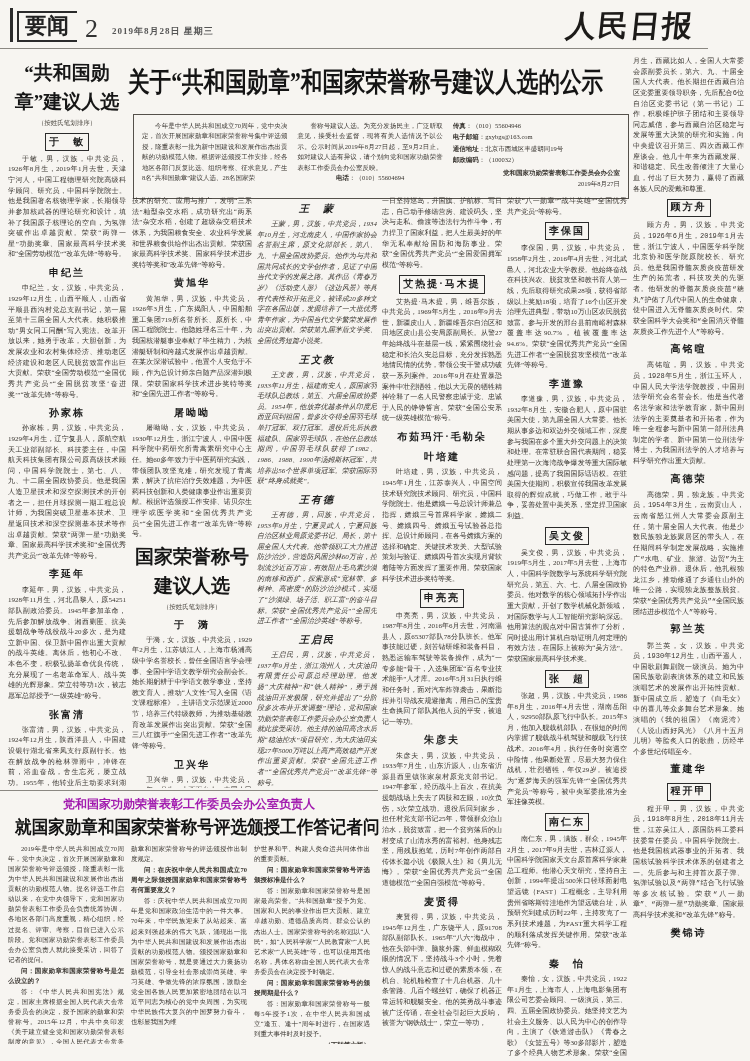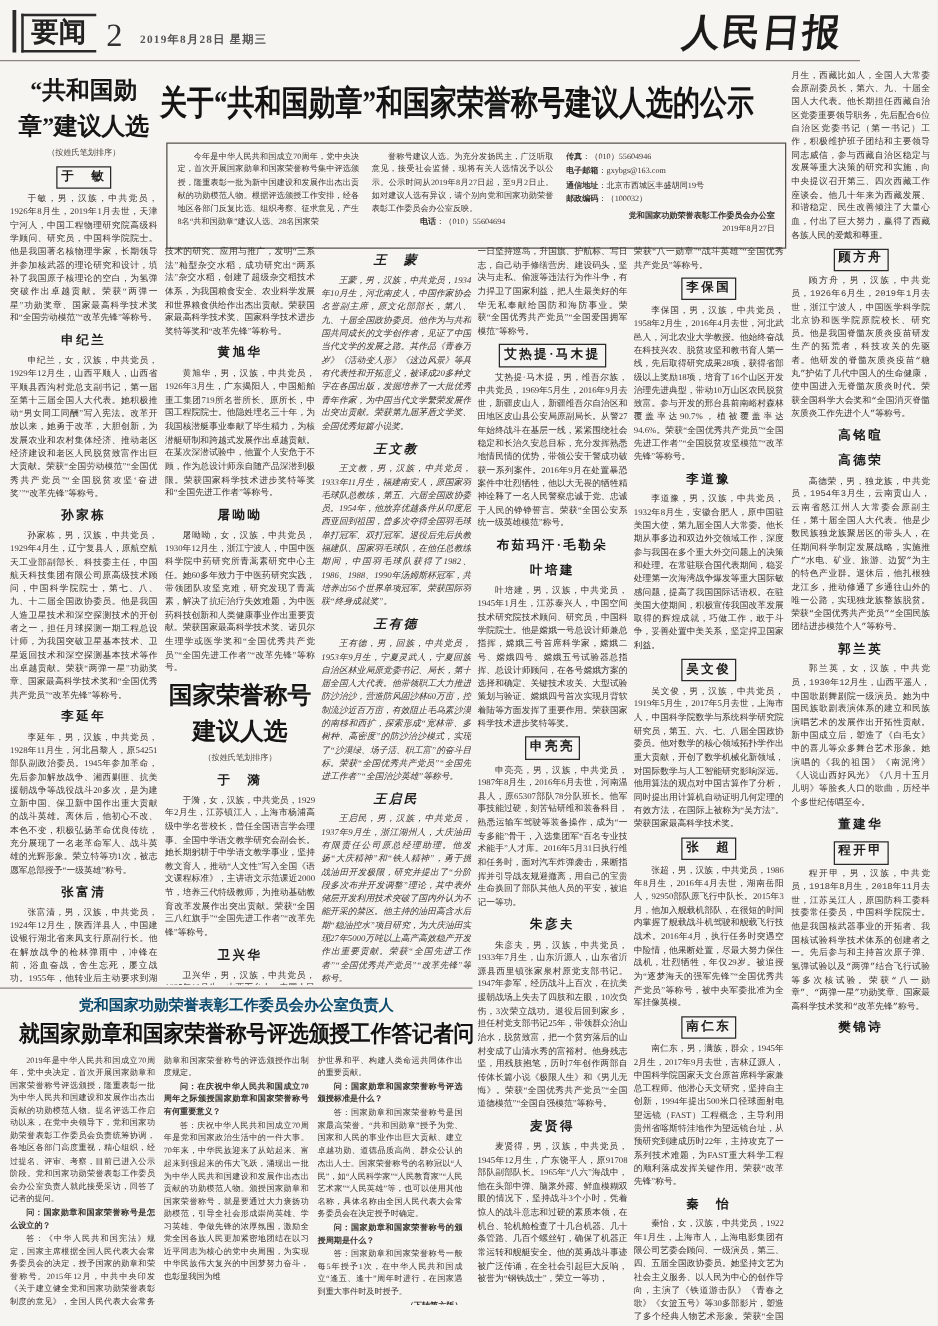--- a/index.html
+++ b/index.html
@@ -1,19 +1,19 @@
 <!DOCTYPE html>
 <html><head>
 <meta charset="utf-8">
 <style>
   html,body{margin:0;padding:0;background:#e9e7e3;}
   .page{position:relative;width:750px;height:1061px;margin:0 auto;background:#f7f5f1;
         font-family:"Liberation Serif","DejaVu Serif",serif;color:#38342f;overflow:hidden;}
   
-  .hd{position:absolute;left:0;top:0;width:688px;height:48px;border-bottom:1px solid #8b8882;}
+  .hd{position:absolute;left:0;top:0;width:688px;height:48px;border-bottom:1px solid #8b8882;padding-left:20px;}
   .hd-left{position:absolute;left:10px;top:8px;display:flex;align-items:flex-end;}
   .hd-bar{display:inline-block;width:3px;height:34px;background:#2b2b2b;margin-right:4px;}
   .hd-sec{font-size:22px;font-weight:bold;color:#222;border:2px solid #2b2b2b;border-right:none;
           padding:0 8px 1px 6px;line-height:1.2;}
   .hd-num{font-size:26px;color:#333;margin-left:8px;line-height:1;}
   .hd-date{font-size:9px;color:#555;margin-left:14px;margin-bottom:4px;letter-spacing:1px;font-weight:bold;}
   .masthead{position:absolute;right:14px;top:6px;font-size:30px;font-weight:900;color:#1d1b19;
             transform:skewX(-6deg);letter-spacing:2px;}
   
   .main-hl{position:absolute;left:128px;top:56px;width:502px;height:52px;display:flex;align-items:center;}
@@ -40,21 +40,21 @@
   .pname .boxed{display:inline-block;border:1.5px solid #2b2b2b;padding:0 3px 1px;letter-spacing:2px;}
   #col1{left:8px;top:56px;width:118px;height:732px;}
   #col2{left:132px;top:196px;width:120px;height:592px;}
   #col3{left:257px;top:196px;width:120px;height:592px;font-style:italic;}
   #col4{left:382px;top:196px;width:120px;height:860px;}
   #col5{left:507px;top:196px;width:120px;height:860px;}
   #col6{left:633px;top:56px;width:111px;height:1000px;font-family:Liberation Mono, monospace;}
   
   .qa{position:absolute;left:0;top:790px;width:378px;height:266px;border-top:1px solid #8b8882;
       padding-top:4px;background:#f7f5f1;}
-  .qa-kicker{font-size:12px;font-weight:bold;text-align:center;color:#0c4a6e;margin:1px 0 2px;}
+  .qa-kicker{font-size:12px;font-weight:bold;text-align:center;color:#a21caf;margin:1px 0 2px;}
   .qa-hl{font-size:18px;font-weight:900;text-align:center;color:#121212;margin:0 0 5px;white-space:nowrap;
          transform:scaleX(.92);transform-origin:center;}
   .qa-cols{display:flex;gap:7px;padding:0 8px;height:200px;overflow:hidden;}
   .qa-col{flex:1;font-size:6.5px;line-height:1.55;text-align:justify;overflow:hidden;}
   .qa-col p{margin:0 0 1px;}
   .qa-col p.ind{text-indent:2em;}
   .qa-col p.q{font-weight:bold;text-indent:2em;}
   .qa-col p.end{font-weight:bold;text-align:right;}
 </style>
 </head>
@@ -106,37 +106,37 @@
       <div class="pname">李延年</div>
       <p class="ind">李延年，男，汉族，中共党员，1928年11月生，河北昌黎人，原54251部队副政治委员。1945年参加革命，先后参加解放战争、湘西剿匪、抗美援朝战争等战役战斗20多次，是为建立新中国、保卫新中国作出重大贡献的战斗英雄。离休后，他初心不改、本色不变，积极弘扬革命优良传统，充分展现了一名老革命军人、战斗英雄的光辉形象。荣立特等功1次，被志愿军总部授予“一级英雄”称号。</p>
       <div class="pname">张富清</div>
       <p class="ind">张富清，男，汉族，中共党员，1924年12月生，陕西洋县人，中国建设银行湖北省来凤支行原副行长。他在解放战争的枪林弹雨中，冲锋在前，浴血奋战，舍生忘死，屡立战功。1955年，他转业后主动要求到湖北最偏远的来凤县工作，为贫困山区奉献一生。60多年来，他深藏功名，埋头工作，连儿女对他的赫赫战功都不知情。荣立特等功一次、一等功三次、二等功一次，被授予“战斗英雄”称号两次。</p>
     </div>
   <div class="col" id="col2">
       <p class="">技术的研究、应用与推广，发明“三系法”籼型杂交水稻，成功研究出“两系法”杂交水稻，创建了超级杂交稻技术体系，为我国粮食安全、农业科学发展和世界粮食供给作出杰出贡献。荣获国家最高科学技术奖、国家科学技术进步奖特等奖和“改革先锋”等称号。</p>
       <div class="pname">黄旭华</div>
       <p class="ind">黄旭华，男，汉族，中共党员，1926年3月生，广东揭阳人，中国船舶重工集团719所名誉所长、原所长，中国工程院院士。他隐姓埋名三十年，为我国核潜艇事业奉献了毕生精力，为核潜艇研制和跨越式发展作出卓越贡献。在某次深潜试验中，他置个人安危于不顾，作为总设计师亲自随产品深潜到极限。荣获国家科学技术进步奖特等奖和“全国先进工作者”等称号。</p>
       <div class="pname">屠呦呦</div>
-      <p class="ind">屠呦呦，女，汉族，中共党员，1930年12月生，浙江宁波人，中国中医科学院中药研究所青蒿素研究中心主任。她60多年致力于中医药研究实践，带领团队攻坚克难，研究发现了青蒿素，解决了抗疟治疗失效难题，为中医药科技创新和人类健康事业作出重要贡献。荣获国家最高科学技术奖、诺贝尔生理学或医学奖和“全国优秀共产党员”“全国先进工作者”“改革先锋”等称号。</p>
+      <p class="ind">屠呦呦，女，汉族，中共党员，1930年12月生，浙江宁波人，中国中医科学院中药研究所青蒿素研究中心主任。她60多年致力于中医药研究实践，带领团队攻坚克难，研究发现了青蒿素，解决了抗疟治疗失效难题，为中医药科技创新和人类健康事业作出重要贡献。根据评选颁授工作安排、诺贝尔生理学或医学奖和“全国优秀共产党员”“全国先进工作者”“改革先锋”等称号。</p>
       <div class="sec-title">国家荣誉称号建议人选</div>
       <div class="sec-note">（按姓氏笔划排序）</div>
       <div class="pname">于　漪</div>
       <p class="ind">于漪，女，汉族，中共党员，1929年2月生，江苏镇江人，上海市杨浦高级中学名誉校长，曾任全国语言学会理事、全国中学语文教学研究会副会长。她长期躬耕于中学语文教学事业，坚持教文育人，推动“人文性”写入全国《语文课程标准》，主讲语文示范课近2000节，培养三代特级教师，为推动基础教育改革发展作出突出贡献。荣获“全国三八红旗手”“全国先进工作者”“改革先锋”等称号。</p>
       <div class="pname">卫兴华</div>
       <p class="ind">卫兴华，男，汉族，中共党员，1925年10月生，山西五台人，中国人民大学经济学系原主任、教授，曾任国务院学位委员会经济学学科评议组成员。他是国家级突出贡献专家和经济学教育家，长期从事《资本论》研究，为马克思主义政治经济学中国化作出重要贡献，主编的《政治经济学原理》教材是全国影响力和发行量最大的教材之一。他提出的商品经济论、生产力多要素论等，在经济学界影响广泛。荣获孙冶方经济科学奖第一、二届论文奖。</p>
     </div>
   <div class="col" id="col3">
       <div class="pname">王　蒙</div>
       <p class="ind">王蒙，男，汉族，中共党员，1934年10月生，河北南皮人，中国作家协会名誉副主席，原文化部部长，第八、九、十届全国政协委员。他作为与共和国共同成长的文学创作者，见证了中国当代文学的发展之路。其作品《青春万岁》《活动变人形》《这边风景》等具有代表性和开拓意义，被译成20多种文字在各国出版，发掘培养了一大批优秀青年作家，为中国当代文学繁荣发展作出突出贡献。荣获第九届茅盾文学奖、全国优秀短篇小说奖。</p>
       <div class="pname">王文教</div>
       <p class="ind">王文教，男，汉族，中共党员，1933年11月生，福建南安人，原国家羽毛球队总教练，第五、六届全国政协委员。1954年，他放弃优越条件从印度尼西亚回到祖国，曾多次夺得全国羽毛球单打冠军、双打冠军。退役后先后执教福建队、国家羽毛球队，在他任总教练期间，中国羽毛球队获得了1982、1986、1988、1990年汤姆斯杯冠军，共培养出56个世界单项冠军。荣获国际羽联“终身成就奖”。</p>
       <div class="pname">王有德</div>
       <p class="ind">王有德，男，回族，中共党员，1953年9月生，宁夏灵武人，宁夏回族自治区林业局原党委书记、局长，第十届全国人大代表。他带领职工大力推进防沙治沙，营造防风固沙林60万亩，控制流沙近百万亩，有效阻止毛乌素沙漠的南移和西扩，探索形成“宽林带、多树种、高密度”的防沙治沙模式，实现了“沙漠绿、场子活、职工富”的奋斗目标。荣获“全国优秀共产党员”“全国先进工作者”“全国治沙英雄”等称号。</p>
       <div class="pname">王启民</div>
-      <p class="ind">王启民，男，汉族，中共党员，1937年9月生，浙江湖州人，大庆油田有限责任公司原总经理助理。他发扬“大庆精神”和“铁人精神”，勇于挑战油田开发极限，研究并提出了“分阶段多次布井开发调整”理论，其中表外储层开发利用技术突破了国内外认为不能开采的禁区。他主持的油田高含水后期“稳油控水”项目研究，为大庆油田实现27年5000万吨以上高产高效稳产开发作出重要贡献。荣获“全国先进工作者”“全国优秀共产党员”“改革先锋”等称号。</p>
+      <p class="ind">王启民，男，汉族，中共党员，1937年9月生，浙江湖州人，大庆油田有限责任公司原总经理助理。他发扬“大庆精神”和“铁人精神”，勇于挑战油田开发极限，研究并提出了“分阶段多次布井开发调整”理论，党和国家功勋荣誉表彰工作委员会办公室负责人就此接受采访。他主持的油田高含水后期“稳油控水”项目研究，为大庆油田实现27年5000万吨以上高产高效稳产开发作出重要贡献。荣获“全国先进工作者”“全国优秀共产党员”“改革先锋”等称号。</p>
     </div>
   <div class="col" id="col4">
       <p class="">一日坚持巡岛，升国旗、护航标、写日志，自己动手修缮营房、建设码头，坚决与走私、偷渡等违法行为作斗争，有力捍卫了国家利益，把人生最美好的年华无私奉献给国防和海防事业。荣获“全国优秀共产党员”“全国爱国拥军模范”等称号。</p>
       <div class="pname"><span class="boxed">艾热提·马木提</span></div>
       <p class="ind">艾热提·马木提，男，维吾尔族，中共党员，1969年5月生，2016年9月去世，新疆皮山人，新疆维吾尔自治区和田地区皮山县公安局原副局长。从警27年始终战斗在基层一线，紧紧围绕社会稳定和长治久安总目标，充分发挥熟悉地情民情的优势，带领公安干警成功破获一系列案件。2016年9月在处置暴恐案件中壮烈牺牲，他以大无畏的牺牲精神诠释了一名人民警察忠诚于党、忠诚于人民的铮铮誓言。荣获“全国公安系统一级英雄模范”称号。</p>
       <div class="pname">布茹玛汗·毛勒朵</div>
       <div class="pname">叶培建</div>
       <p class="ind">叶培建，男，汉族，中共党员，1945年1月生，江苏泰兴人，中国空间技术研究院技术顾问、研究员，中国科学院院士。他是嫦娥一号总设计师兼总指挥，嫦娥三号首席科学家，嫦娥二号、嫦娥四号、嫦娥五号试验器总指挥、总设计师顾问，在各号嫦娥方案的选择和确定、关键技术攻关、大型试验策划与验证、嫦娥四号首次实现月背软着陆等方面发挥了重要作用。荣获国家科学技术进步奖特等奖。</p>
       <div class="pname"><span class="boxed">申亮亮</span></div>
       <p class="ind">申亮亮，男，汉族，中共党员，1987年8月生，2016年6月去世，河南温县人，原65307部队78分队班长。他军事技能过硬，刻苦钻研维和装备科目，熟悉运输车驾驶等装备操作，成为“一专多能”骨干，入选集团军“百名专业技术能手”人才库。2016年5月31日执行维和任务时，面对汽车炸弹袭击，果断指挥并引导战友规避撤离，用自己的宝贵生命换回了部队其他人员的平安，被追记一等功。</p>
@@ -158,20 +158,21 @@
       <div class="pname"><span class="boxed">南仁东</span></div>
       <p class="ind">南仁东，男，满族，群众，1945年2月生，2017年9月去世，吉林辽源人，中国科学院国家天文台原首席科学家兼总工程师。他潜心天文研究，坚持自主创新，1994年提出500米口径球面射电望远镜（FAST）工程概念，主导利用贵州省喀斯特洼地作为望远镜台址，从预研究到建成历时22年，主持攻克了一系列技术难题，为FAST重大科学工程的顺利落成发挥关键作用。荣获“改革先锋”称号。</p>
       <div class="pname">秦　怡</div>
       <p class="ind">秦怡，女，汉族，中共党员，1922年1月生，上海市人，上海电影集团有限公司艺委会顾问、一级演员，第三、四、五届全国政协委员。她坚持文艺为社会主义服务、以人民为中心的创作导向，主演了《铁道游击队》《青春之歌》《女篮五号》等30多部影片，塑造了多个经典人物艺术形象。荣获“全国五一劳动奖章”和“全国优秀共产党员”等称号。</p>
     </div>
   <div class="col" id="col6">
       <p class="">月生，西藏比如人，全国人大常委会原副委员长，第六、九、十届全国人大代表。他长期担任西藏自治区党委重要领导职务，先后配合6位自治区党委书记（第一书记）工作，积极维护班子团结和主要领导同志威信，参与西藏自治区稳定与发展等重大决策的研究和实施，向中央提议召开第三、四次西藏工作座谈会。他几十年来为西藏发展、和谐稳定、民生改善倾注了大量心血，付出了巨大努力，赢得了西藏各族人民的爱戴和尊重。</p>
       <div class="pname"><span class="boxed">顾方舟</span></div>
       <p class="ind">顾方舟，男，汉族，中共党员，1926年6月生，2019年1月去世，浙江宁波人，中国医学科学院北京协和医学院原院校长、研究员。他是我国脊髓灰质炎疫苗研发生产的拓荒者，科技攻关的先驱者。他研发的脊髓灰质炎疫苗“糖丸”护佑了几代中国人的生命健康，使中国进入无脊髓灰质炎时代。荣获全国科学大会奖和“全国消灭脊髓灰质炎工作先进个人”等称号。</p>
       <div class="pname">高铭暄</div>
+      <p class="ind">高铭暄，男，汉族，中共党员，1928年5月生，浙江玉环人，中国人民大学法学院教授，中国刑法学研究会名誉会长。他是当代著名法学家和法学教育家，新中国刑法学的主要奠基者和开拓者，作为唯一全程参与新中国第一部刑法典制定的学者、新中国第一位刑法学博士，为我国刑法学的人才培养与科学研究作出重大贡献。</p>
       <div class="pname">高德荣</div>
       <p class="ind">高德荣，男，独龙族，中共党员，1954年3月生，云南贡山人，云南省怒江州人大常委会原副主任，第十届全国人大代表。他是少数民族独龙族聚居区的带头人，在任期间科学制定发展战略，实施推广“水电、矿业、旅游、边贸”为主的特色产业群。退休后，他扎根独龙江乡，推动修通了乡通往山外的唯一公路，实现独龙族整族脱贫。荣获“全国优秀共产党员”“全国民族团结进步模范个人”等称号。</p>
       <div class="pname">郭兰英</div>
       <p class="ind">郭兰英，女，汉族，中共党员，1930年12月生，山西平遥人，中国歌剧舞剧院一级演员。她为中国民族歌剧表演体系的建立和民族演唱艺术的发展作出开拓性贡献。新中国成立后，塑造了《白毛女》中的喜儿等众多舞台艺术形象。她演唱的《我的祖国》《南泥湾》《人说山西好风光》《八月十五月儿明》等脍炙人口的歌曲，历经半个多世纪传唱至今。</p>
       <div class="pname">董建华</div>
       <div class="pname"><span class="boxed">程开甲</span></div>
       <p class="ind">程开甲，男，汉族，中共党员，1918年8月生，2018年11月去世，江苏吴江人，原国防科工委科技委常任委员，中国科学院院士。他是我国核武器事业的开拓者、我国核试验科学技术体系的创建者之一。先后参与和主持首次原子弹、氢弹试验以及“两弹”结合飞行试验等多次核试验。荣获“八一勋章”、“两弹一星”功勋奖章、国家最高科学技术奖和“改革先锋”称号。</p>
       <div class="pname">樊锦诗</div>
     </div>
 

